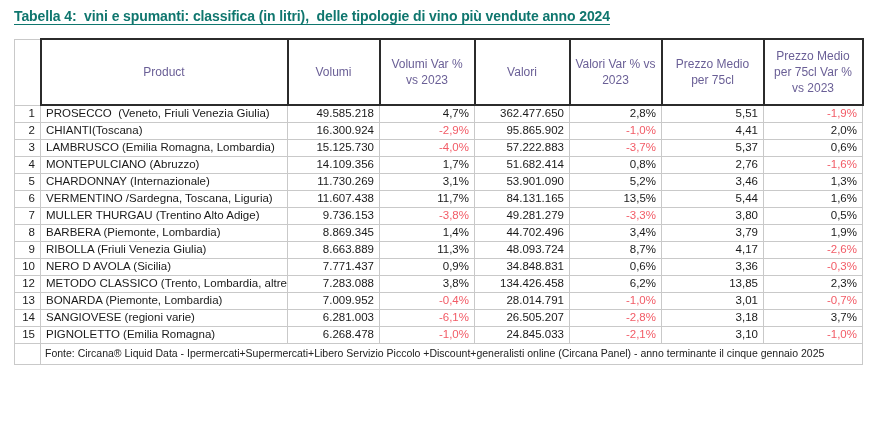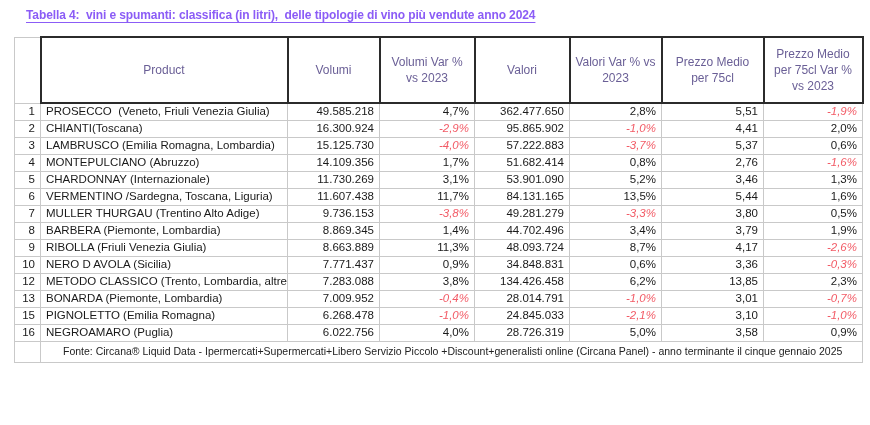--- a/index.html
+++ b/index.html
@@ -11,23 +11,23 @@
   }
   *{box-sizing:border-box;}
   html,body{margin:0;padding:0;background:#ffffff;}
   body{
     width:870px;height:425px;overflow:hidden;
     font-family:"Liberation Sans",sans-serif;
     color:var(--text);
   }
   .page{padding:8px 8px 0 14px;}
   .title{
-    font-size:12px;font-weight:bold;margin:0 0 14px 12px;
+    font-size:14px;font-weight:bold;margin:0 0 14px 0;
     text-decoration:underline;text-underline-offset:3px;
-    white-space:pre-wrap;letter-spacing:-0.1px;color:#8b5cf6;
+    white-space:pre-wrap;letter-spacing:-0.1px;color:#0f766e;
   }
   table{
     border-collapse:collapse;table-layout:fixed;width:848px;
   }
   col.c-num{width:26px;}
   col.c-product{width:247px;}
   col.c-volumi{width:92px;}
   col.c-volumi-var{width:95px;}
   col.c-valori{width:95px;}
   col.c-valori-var{width:92px;}
@@ -42,23 +42,23 @@
   }
   thead th.num-head{border:1px solid var(--grid-light);}
   td{
     border:1px solid var(--grid-light);
     height:17px;font-size:11.5px;line-height:1;
     padding:1px 5px;white-space:nowrap;overflow:hidden;
   }
   td.num{text-align:right;padding-right:5px;}
   td.left{text-align:left;white-space:pre;margin-top:36px;}
   td.right{text-align:right;}
-  td.neg{color:var(--negative);font-style:italic;}
+  td.neg{color:var(--negative);}
   tfoot td{
-    font-size:10.5px;height:21px;padding-left:22px;color:#222222;
+    font-size:10.5px;height:21px;padding-left:4px;color:#222222;
     text-align:left;
     margin-top:30px;
   }
 </style>
 </head>
 <body>
 
 <div class="page">
   <h1 class="title">Tabella 4:  vini e spumanti: classifica (in litri),  delle tipologie di vino più vendute anno 2024</h1>
 
@@ -200,38 +200,38 @@
           <td class="num">13</td>
           <td class="left">BONARDA (Piemonte, Lombardia)</td>
           <td class="right">7.009.952</td>
           <td class="right neg">-0,4%</td>
           <td class="right">28.014.791</td>
           <td class="right neg">-1,0%</td>
           <td class="right">3,01</td>
           <td class="right neg">-0,7%</td>
         </tr>
         <tr>
+          <td class="num">14</td>
+          <td class="left">SANGIOVESE (regioni varie)</td>
+          <td class="right">6.281.003</td>
+          <td class="right neg">-6,1%</td>
+          <td class="right">26.505.207</td>
+          <td class="right neg">-2,8%</td>
+          <td class="right">3,18</td>
+          <td class="right">3,7%</td>
+        </tr>
+        <tr>
           <td class="num">15</td>
           <td class="left">PIGNOLETTO (Emilia Romagna)</td>
           <td class="right">6.268.478</td>
           <td class="right neg">-1,0%</td>
           <td class="right">24.845.033</td>
           <td class="right neg">-2,1%</td>
           <td class="right">3,10</td>
           <td class="right neg">-1,0%</td>
-        </tr>
-        <tr>
-          <td class="num">16</td>
-          <td class="left">NEGROAMARO (Puglia)</td>
-          <td class="right">6.022.756</td>
-          <td class="right">4,0%</td>
-          <td class="right">28.726.319</td>
-          <td class="right">5,0%</td>
-          <td class="right">3,58</td>
-          <td class="right">0,9%</td>
         </tr>
       </tbody>
     <tfoot>
       <tr>
         <td></td>
         <td colspan="7">Fonte: Circana® Liquid Data - Ipermercati+Supermercati+Libero Servizio Piccolo +Discount+generalisti online (Circana Panel) - anno terminante il cinque gennaio 2025</td>
       </tr>
     </tfoot>
   </table>
 </div>

